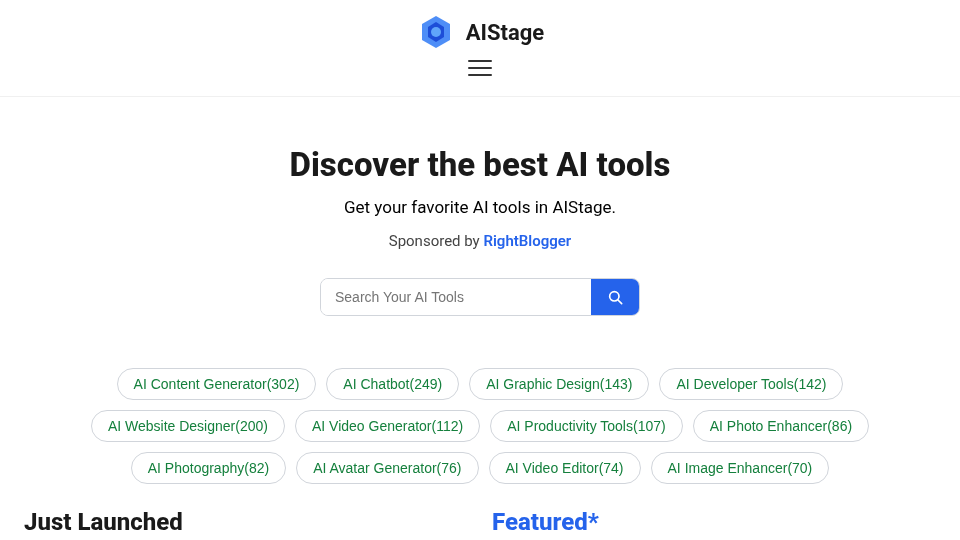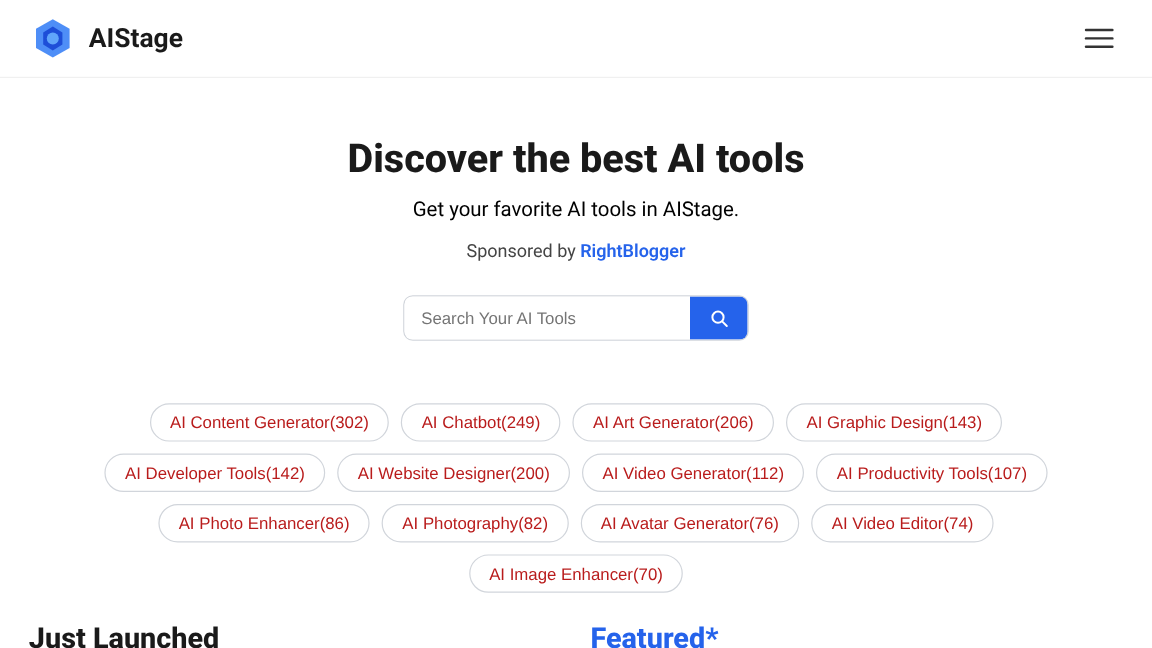--- a/index.html
+++ b/index.html
@@ -12,20 +12,21 @@
       overflow-x: hidden;
     }
 
     
     .header {
       display: flex;
       align-items: center;
       justify-content: space-between;
       padding: 12px 24px;
       border-bottom: 1px solid #f0f0f0;
+      flex-direction: column;
     }
     .logo-container {
       display: flex;
       align-items: center;
       gap: 10px;
       text-decoration: none;
       color: #1a1a1a;
     }
     .logo-icon {
       width: 40px;
@@ -83,21 +84,21 @@
     }
 
     
     .search-container {
       display: flex;
       justify-content: center;
       margin-bottom: 28px;
     }
     .search-input-wrap {
       display: flex;
-      width: 288px;
+      width: 320px;
       border: 1.5px solid #d1d5db;
       border-radius: 8px;
       overflow: hidden;
     }
     .search-input {
       flex: 1;
       border: none;
       outline: none;
       padding: 10px 14px;
       font-size: 14px;
@@ -129,21 +130,21 @@
       justify-content: center;
       gap: 10px;
       padding: 0 40px 24px;
     }
     .tag-btn {
       background: #fff;
       border: 1.5px solid #d1d5db;
       border-radius: 20px;
       padding: 7px 16px;
       font-size: 14px;
-      color: #b91c1c;
+      color: #15803d;
       cursor: pointer;
       transition: background 0.15s;
       white-space: nowrap;
     }
     .more-categories-btn {
       background: #fff;
       border: 1.5px solid #d1d5db;
       border-radius: 20px;
       padding: 7px 16px;
       font-size: 14px;
@@ -219,21 +220,20 @@
           <line x1="16.5" y1="16.5" x2="22" y2="22"></line>
         </svg>
       </button>
     </div>
   </div>
 </section>
 
 <div class="tags-container" id="tags-container">
 <button class="tag-btn">AI Content Generator(302)</button>
     <button class="tag-btn">AI Chatbot(249)</button>
-    <button class="tag-btn">AI Art Generator(206)</button>
     <button class="tag-btn">AI Graphic Design(143)</button>
     <button class="tag-btn">AI Developer Tools(142)</button>
     <button class="tag-btn">AI Website Designer(200)</button>
     <button class="tag-btn">AI Video Generator(112)</button>
     <button class="tag-btn">AI Productivity Tools(107)</button>
     <button class="tag-btn">AI Photo Enhancer(86)</button>
     <button class="tag-btn">AI Photography(82)</button>
     <button class="tag-btn">AI Avatar Generator(76)</button>
     <button class="tag-btn">AI Video Editor(74)</button>
     <button class="tag-btn">AI Image Enhancer(70)</button>

